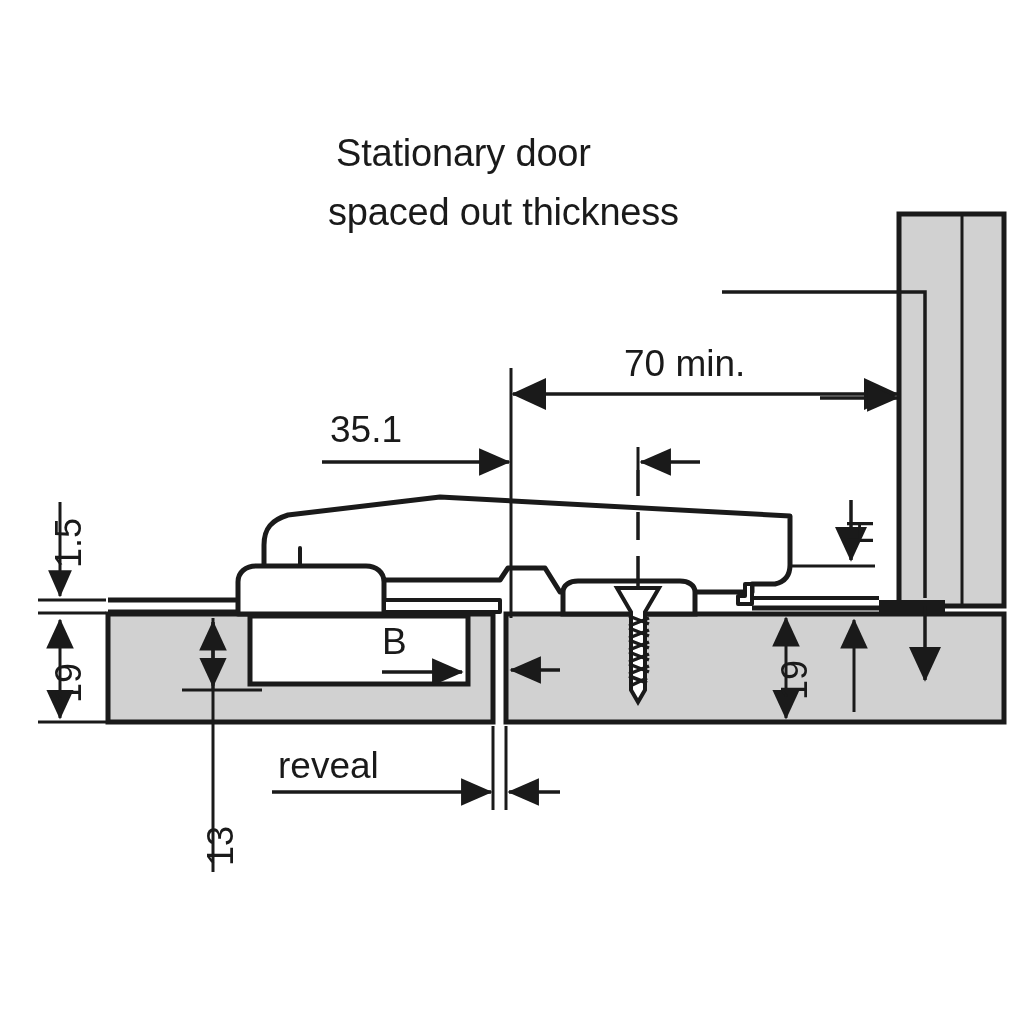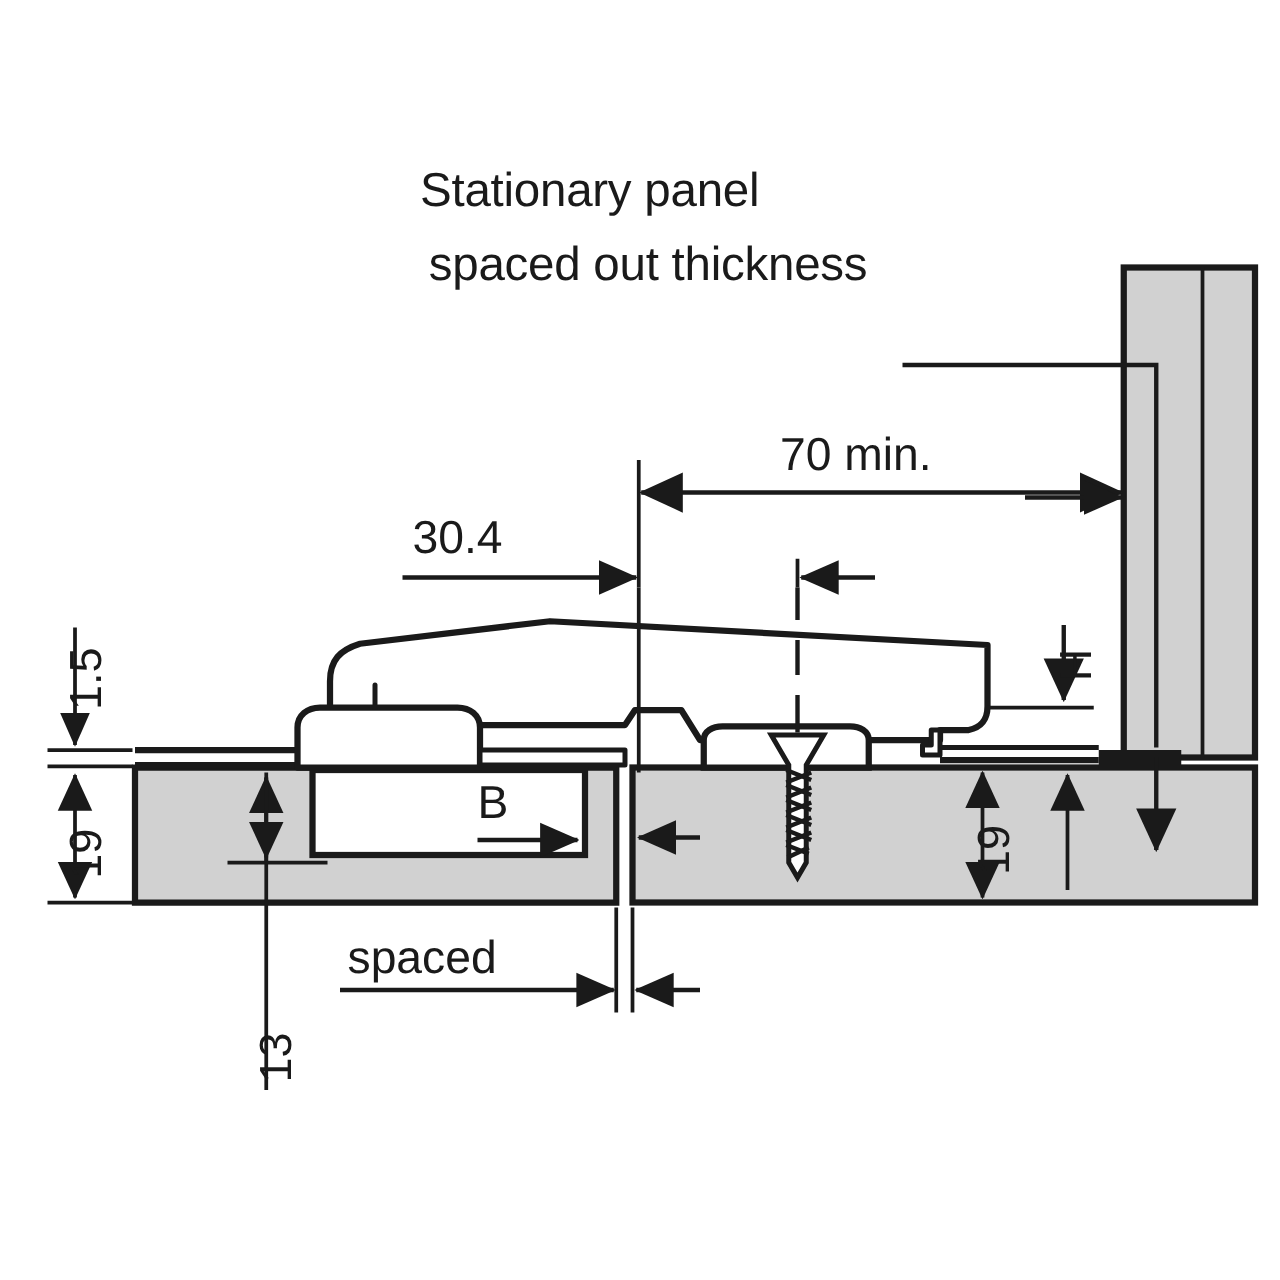--- a/index.html
+++ b/index.html
@@ -168,34 +168,34 @@
       <line x1="854" y1="712" x2="854" y2="620" stroke="#1a1a1a" stroke-width="3" marker-end="url(#arrBig)"></line>
     </g>
 
     <g>
       <path d="M722,292 L925,292 L925,598" stroke="#1a1a1a" stroke-width="3.5" fill="none"></path>
       <line x1="820" y1="398" x2="897" y2="398" stroke="#1a1a1a" stroke-width="3.5" marker-end="url(#arrR)"></line>
       <line x1="925" y1="606" x2="925" y2="680" stroke="#1a1a1a" stroke-width="3.5" marker-end="url(#arrBig)"></line>
     </g>
   </svg>
 
-  <div class="htext title" style="left:336px; top:131px;">Stationary panel</div>
-  <div class="htext title" style="left:343px; top:190px;">spaced out thickness</div>
+  <div class="htext title" style="left:336px; top:131px;">Stationary door</div>
+  <div class="htext title" style="left:328px; top:190px;">spaced out thickness</div>
 
   <div class="htext dim" style="left:624px; top:342px;text-align:center;">70 min.</div>
 
-  <div class="htext dim" style="left:330px; top:408px;">30.4</div>
+  <div class="htext dim" style="left:330px; top:408px;">35.1</div>
 
   <div class="htext dimsm rot" style="left:48px; top:568px;">1.5</div>
 
   <div class="htext dimsm rot" style="left:48px; top:703px;">19</div>
 
   <div class="htext dimsm rot" style="left:200px; top:866px;">13</div>
 
   <div class="htext dimsm rot" style="left:774px; top:700px;">19</div>
 
   <div class="htext dimsm rot" style="left:840px; top:545px;">H</div>
 
   <div class="htext dim" style="left:382px; top:620px;">B</div>
 
-  <div class="htext dim" style="left:278px; top:744px;">spaced</div>
+  <div class="htext dim" style="left:278px; top:744px;">reveal</div>
 
 </div>
 
 </body></html>

